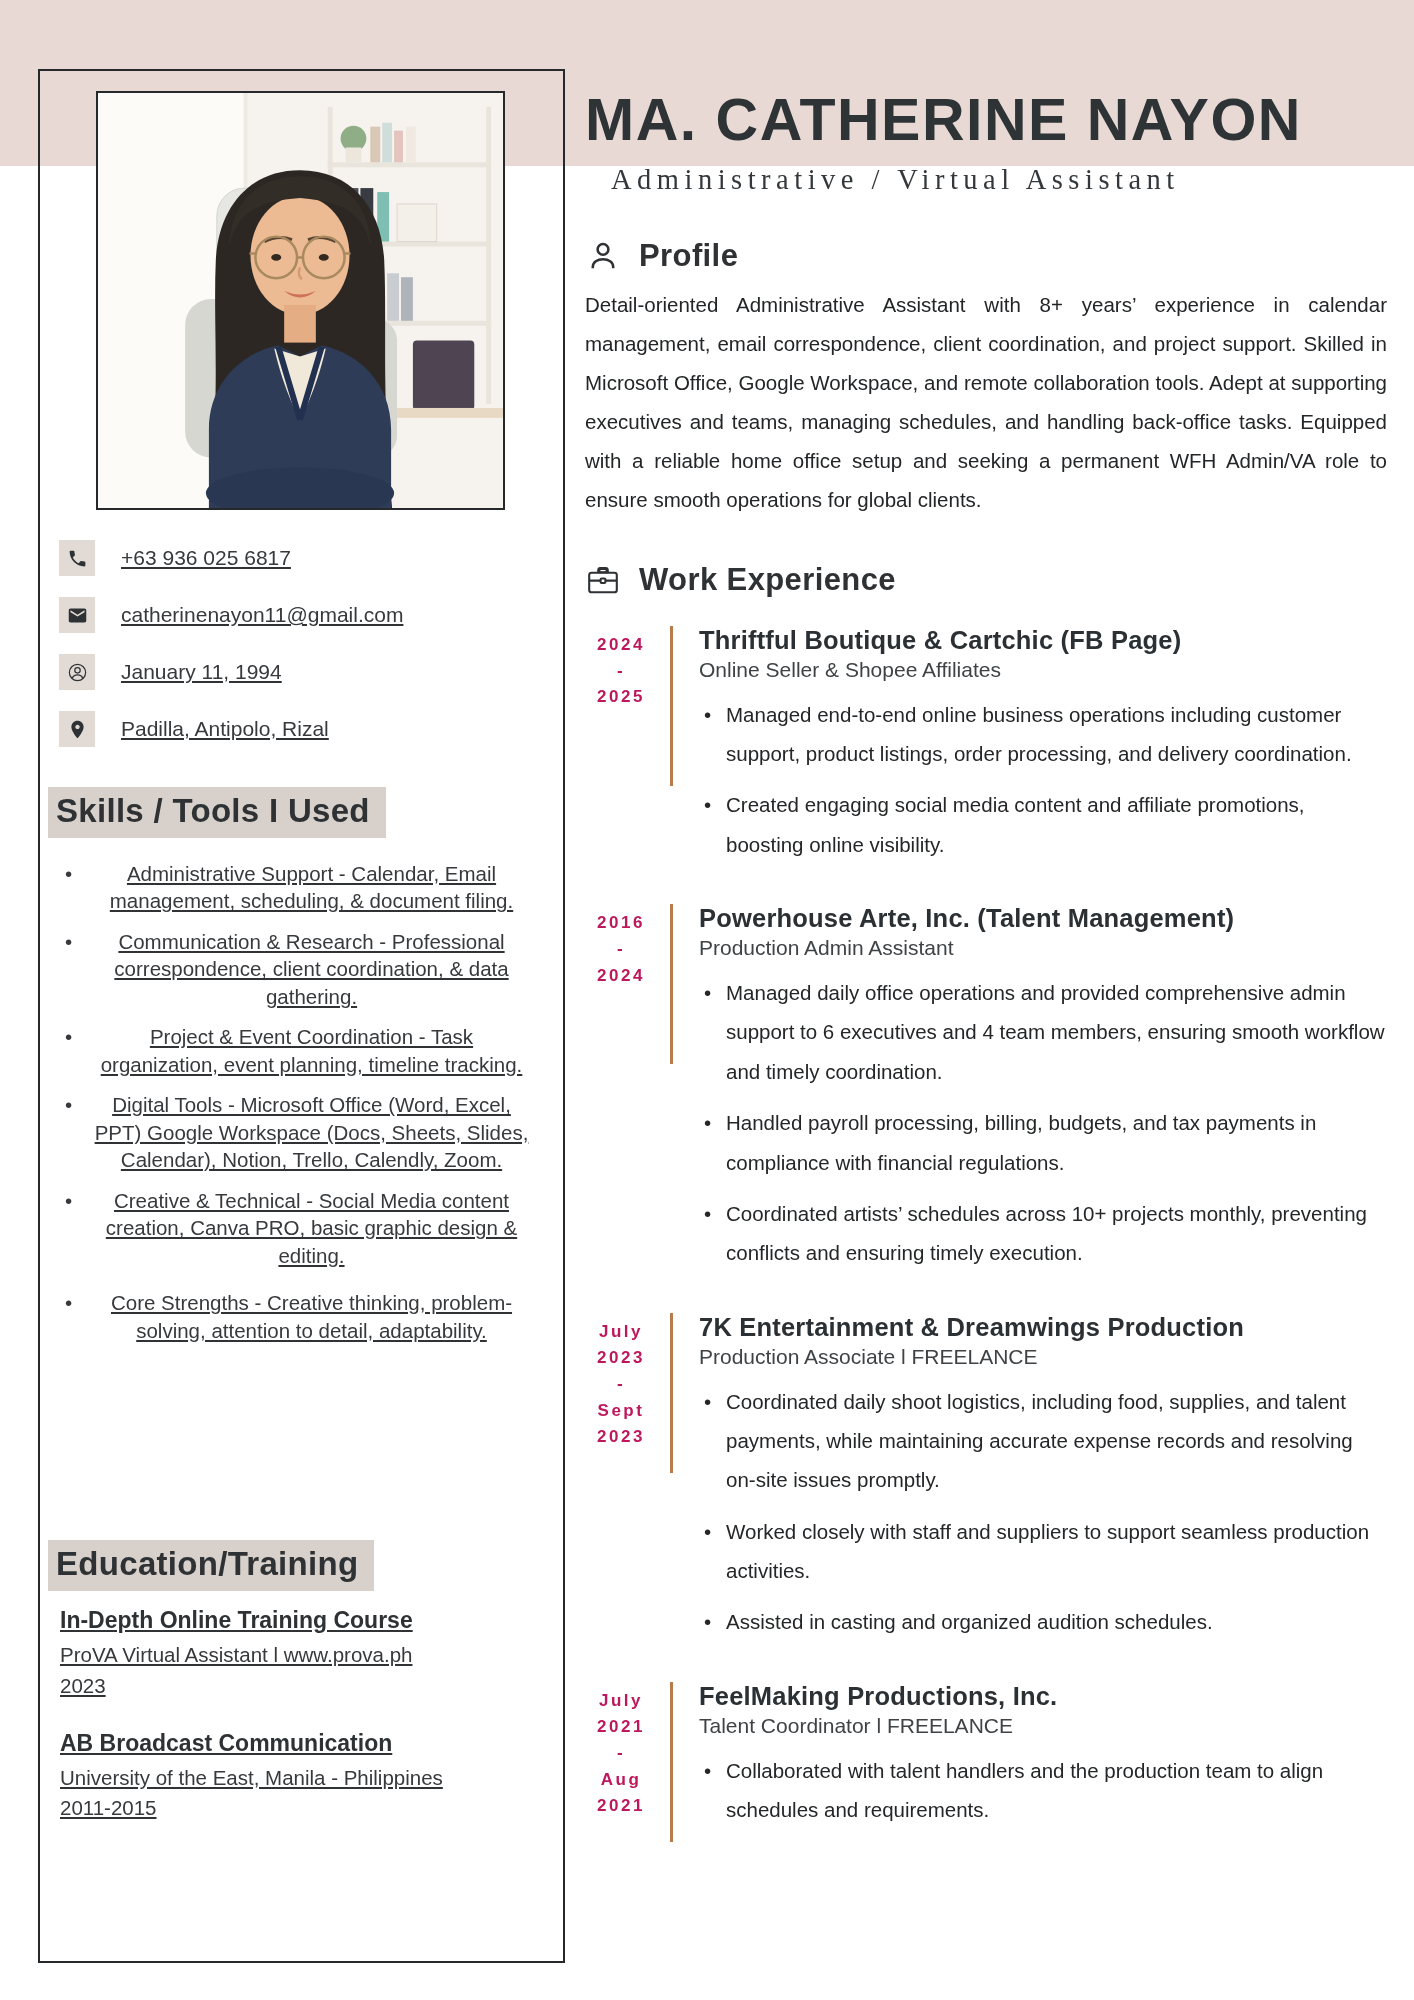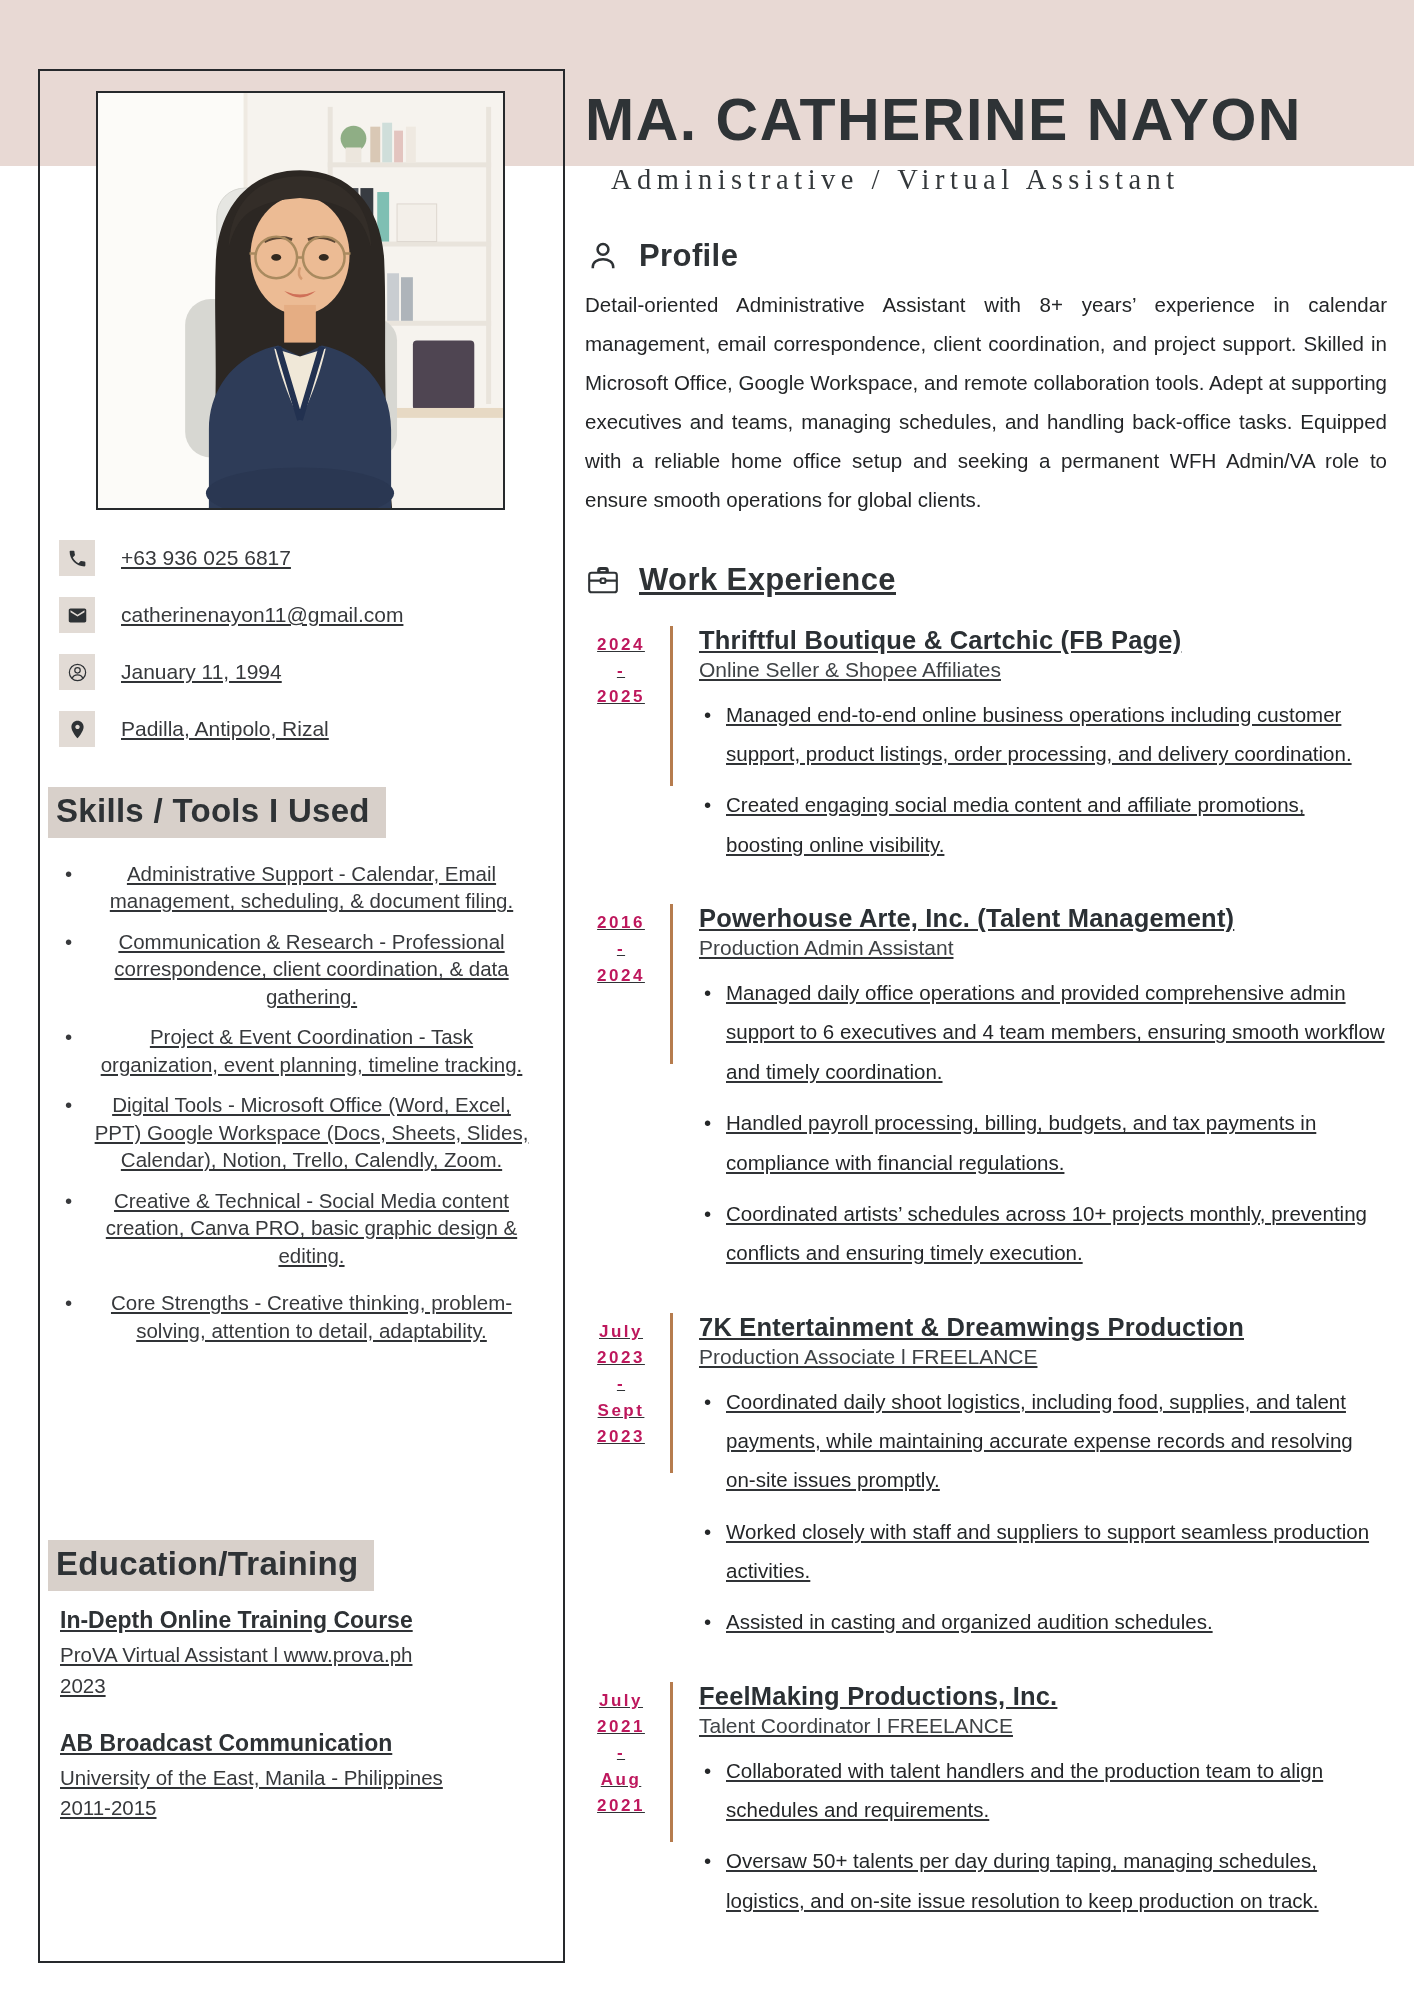--- a/index.html
+++ b/index.html
@@ -43,21 +43,21 @@
   .name{margin:91px 0 0 0;font-size:59px;font-weight:bold;letter-spacing:1.5px;
         line-height:1;color:#2e3336;white-space:nowrap;}
   .subtitle{margin:14px 0 0 26px;font-size:28.5px;letter-spacing:5.5px;color:#34383b;white-space:nowrap;font-family:Liberation Serif, serif;}
 
   .section-head{display:flex;align-items:center;margin-top:42px;}
   .section-head .sec-icon{width:36px;height:36px;flex:none;margin-right:18px;}
   .section-head .sec-title{font-size:31px;font-weight:bold;color:var(--head,#2e3235);letter-spacing:0.4px;}
 
   .profile-text{margin-top:12px;font-size:20.5px;line-height:1.9;text-align:justify;color:#232527;}
 
-  .we-section{margin-top:34px;text-decoration:underline;}
+  .we-section{margin-top:34px;}
   .jobs{margin-top:4px;}
   .job{display:flex;align-items:flex-start;margin-top:28px;}
   .job-dates{width:72px;flex:none;text-align:center;padding-top:6px;}
   .date-line{font-size:17px;font-weight:bold;letter-spacing:2.5px;color:#be185d;line-height:1.55;}
   .job-line{width:3px;height:160px;flex:none;margin-left:13px;background:var(--accent,#b67c4e);}
   .job-content{flex:1;padding-left:26px;}
   .company{font-size:25.5px;font-weight:bold;color:#2b3034;letter-spacing:0.2px;}
   .role{font-size:21px;color:#3f4346;margin-top:3px;}
   .bullets{list-style:none;margin:13px 0 0 0;padding:0;}
   .bullets li{position:relative;padding-left:27px;font-size:20.5px;line-height:1.92;
@@ -291,20 +291,19 @@
               <div class="date-line">Aug</div>
               <div class="date-line">2021</div>
             </div>
             <div class="job-line"></div>
             <div class="job-content">
               <div class="company">FeelMaking Productions, Inc.</div>
               <div class="role">Talent Coordinator l FREELANCE</div>
               <ul class="bullets">
 
               <li class="bullet">Collaborated with talent handlers and the production team to align schedules and requirements.</li>
-                <li class="bullet">Oversaw 50+ talents per day during taping, managing schedules, logistics, and on-site issue resolution to keep production on track.</li>
               </ul>
             </div>
           </div>
         </div>
     </section>
   </main>
 </div>
 
 </body></html>

